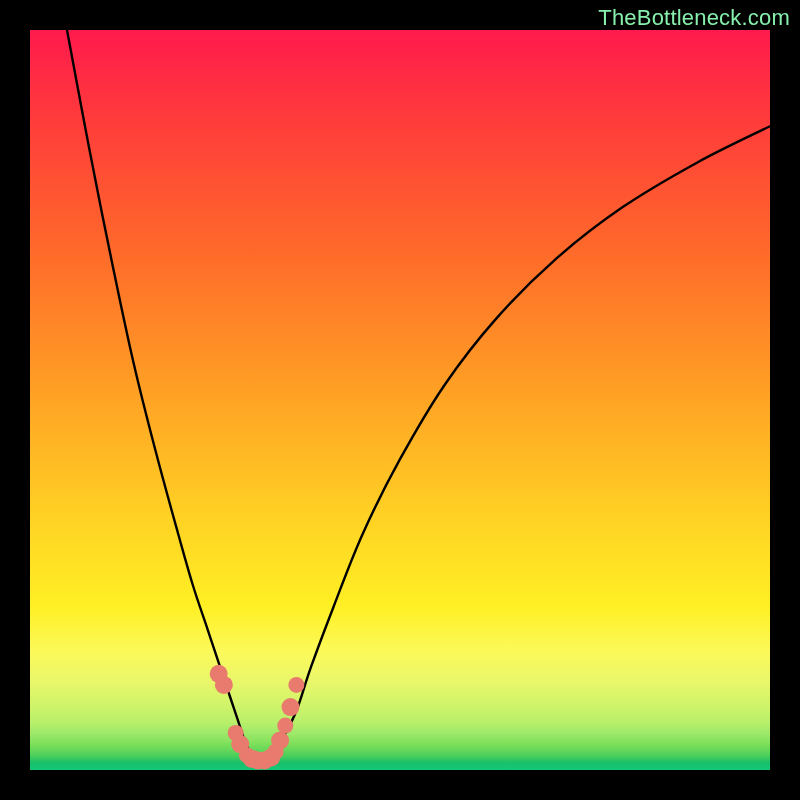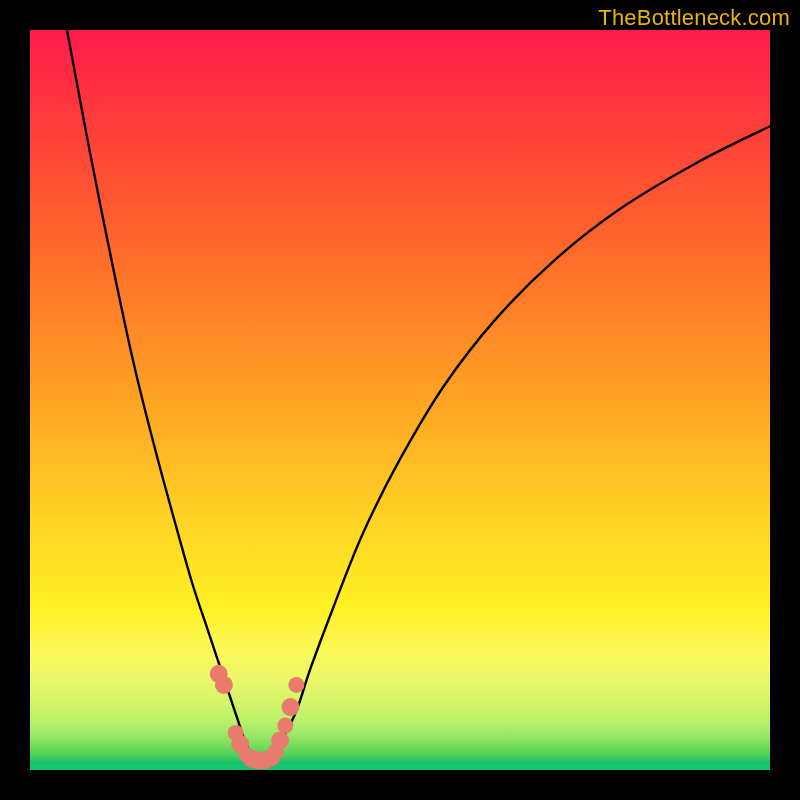--- a/index.html
+++ b/index.html
@@ -44,21 +44,21 @@
       #7ddf5a 96.5%,
       #4fd05a 98%,
       #1abf6b 99%,
       #12c877 100%
     );
   }
   .watermark {
     position: absolute;
     top: 5px;
     right: 10px;
-    color: #eab308;
+    color: #86efac;
     font-size: 22px;
     font-weight: 500;
     letter-spacing: 0.2px;
     user-select: none;
   }
   svg.curve {
     position: absolute;
     inset: 0;
   }
 </style>

